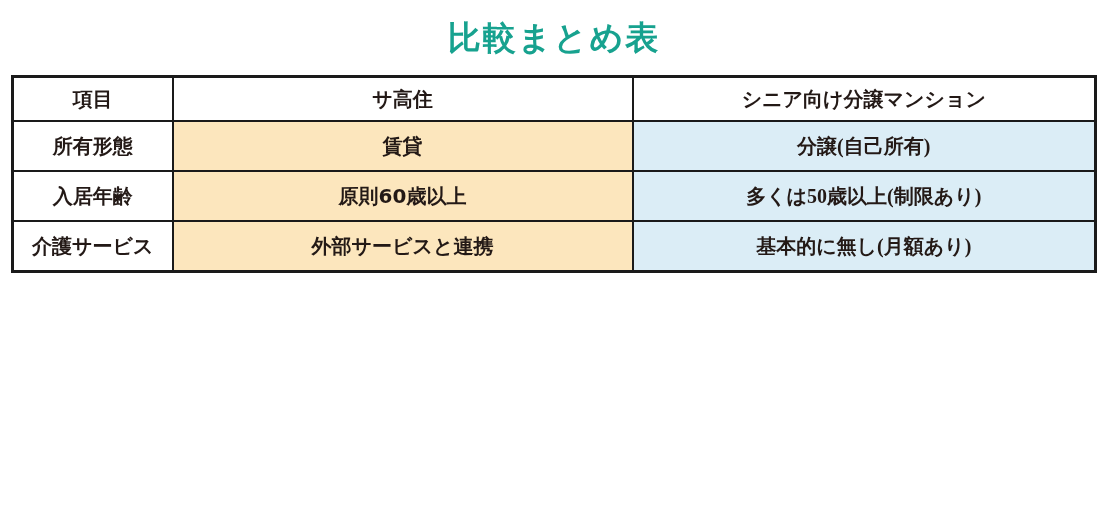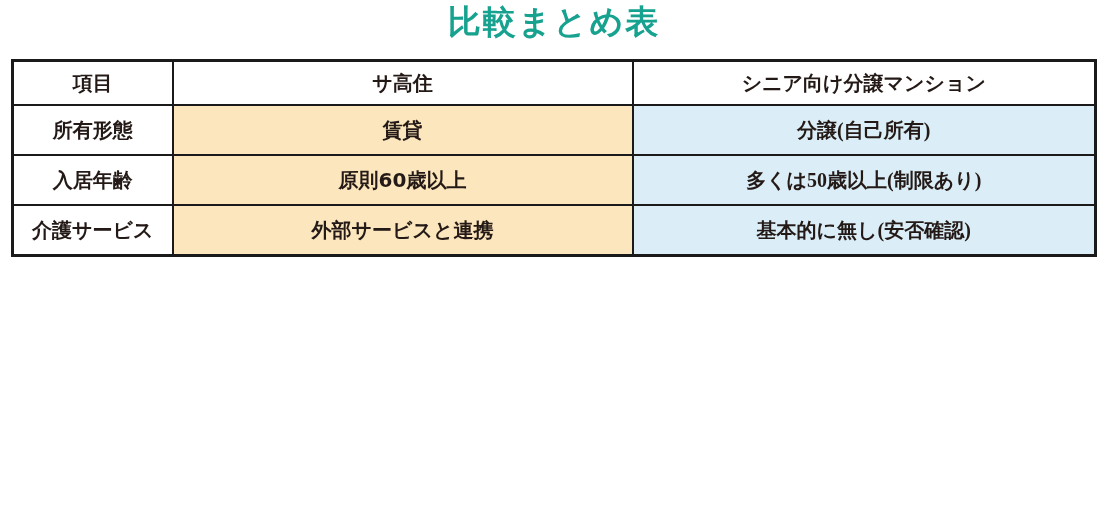--- a/index.html
+++ b/index.html
@@ -11,20 +11,21 @@
     font-family: "DejaVu Sans", "Liberation Sans", sans-serif;
     overflow: hidden;
   }
   .page {
     width: 1108px;
     height: 506px;
     box-sizing: border-box;
   }
   .title {
     margin: 0;
+    padding-top: 16px;
     padding-bottom: 14px;
     text-align: center;
     font-size: 33px;
     font-weight: bold;
     letter-spacing: 2px;
     color: var(--title_color, #17A28F);
   }
   table.compare-table {
     border-collapse: collapse;
     margin: 0 auto;
@@ -97,17 +98,17 @@
         <td class="col-senior">分譲(自己所有)</td>
       </tr>
       <tr>
         <th class="row-label">入居年齢</th>
         <td class="col-sakoju">原則60歳以上</td>
         <td class="col-senior">多くは50歳以上(制限あり)</td>
       </tr>
       <tr>
         <th class="row-label">介護サービス</th>
         <td class="col-sakoju">外部サービスと連携</td>
-        <td class="col-senior">基本的に無し(安否確認)</td>
+        <td class="col-senior">基本的に無し(月額あり)</td>
       </tr>
     </tbody>
   </table>
 </div>
 
 </body></html>

